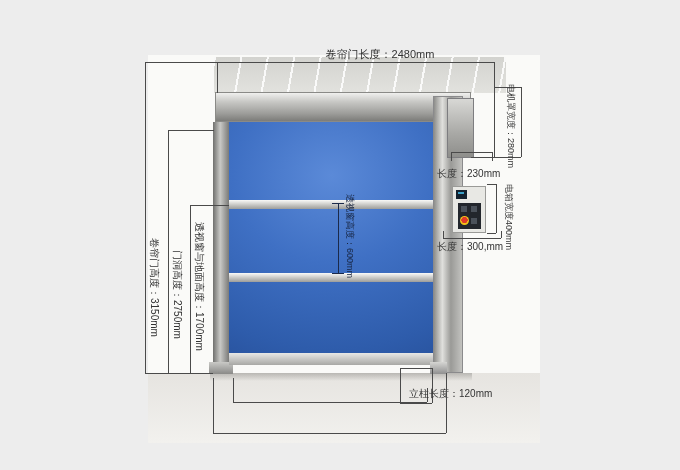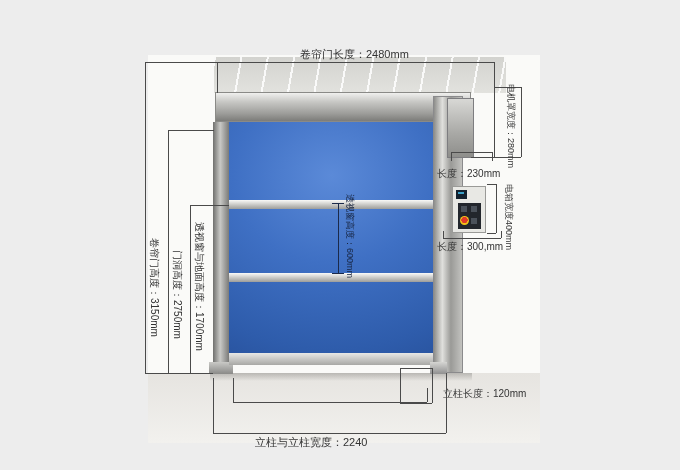--- a/index.html
+++ b/index.html
@@ -47,21 +47,21 @@
   .cb-display{position:absolute;left:3px;top:3px;width:11px;height:9px;background:#13212e;}
   .cb-display:after{content:"";position:absolute;left:2px;top:2px;width:6px;height:2px;background:#3aa0c8;}
   .cb-panel{position:absolute;left:5px;top:16px;width:23px;height:26px;background:#22262c;}
   .cb-btn{position:absolute;width:6px;height:6px;background:#4a515a;}
   .cb-btn.b1{left:3px;top:3px;} .cb-btn.b2{left:13px;top:3px;} .cb-btn.b3{left:13px;top:15px;}
   .cb-estop{position:absolute;left:2px;top:13px;width:9px;height:9px;border-radius:50%;
     background:radial-gradient(circle at 50% 45%, #e03a2a 0 45%, #f2c21a 50% 100%);}
   .hline{position:absolute;height:1px;background:#4a4a4a;}
   .vline{position:absolute;width:1px;background:#4a4a4a;}
   .dim-label{position:absolute;font-size:10px;color:#333;white-space:nowrap;line-height:1;}
-  .dim-label.c{text-align:left;font-size:11px;}
+  .dim-label.c{text-align:center;font-size:11px;}
   .dim-label.v{transform:rotate(90deg);transform-origin:0 0;}
   .dim-label.s{font-size:9px;}
   .on-blue{color:#16233e;}
 </style>
 </head>
 <body>
 
 <div id="canvas">
 
   <div class="photo"></div>
@@ -131,20 +131,19 @@
   <div class="dim-label" style="left:437px;top:242px;">长度：300,mm</div>
 
   <div class="vline" style="left:233px;top:378px;height:24px;"></div>
   <div class="vline" style="left:427px;top:388px;height:14px;"></div>
   <div class="hline" style="left:233px;top:402px;width:194px;"></div>
 
   <div class="hline" style="left:400px;top:368px;width:32px;"></div>
   <div class="hline" style="left:400px;top:403px;width:32px;"></div>
   <div class="vline" style="left:400px;top:368px;height:35px;"></div>
   <div class="vline" style="left:432px;top:368px;height:35px;"></div>
-  <div class="dim-label" style="left:443px;top:389px;">立柱长度：120mm</div>
+  <div class="dim-label" style="left:409px;top:389px;">立柱长度：120mm</div>
 
   <div class="vline" style="left:213px;top:378px;height:55px;"></div>
   <div class="vline" style="left:446px;top:373px;height:60px;"></div>
   <div class="hline" style="left:213px;top:433px;width:233px;"></div>
-  <div class="dim-label c" style="left:255px;top:437px;width:150px;">立柱与立柱宽度：2240</div>
 
 </div>
 
 </body></html>

